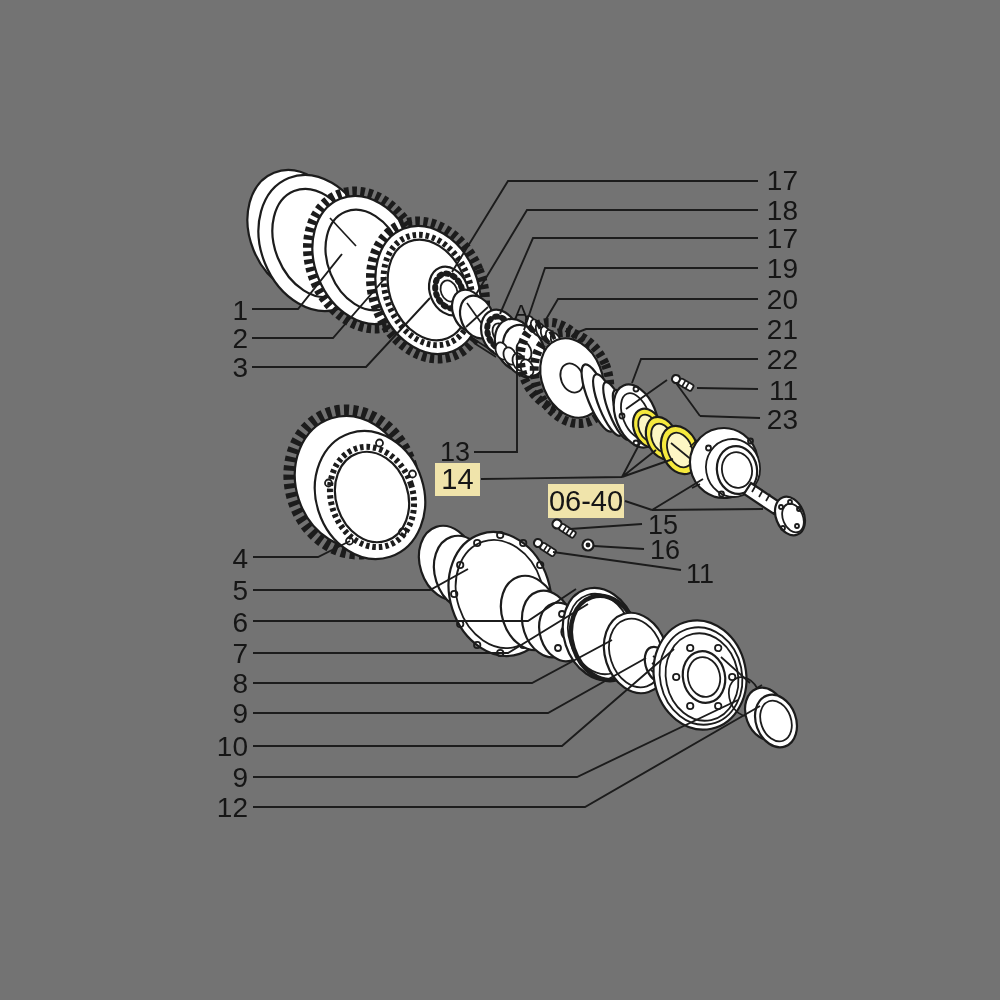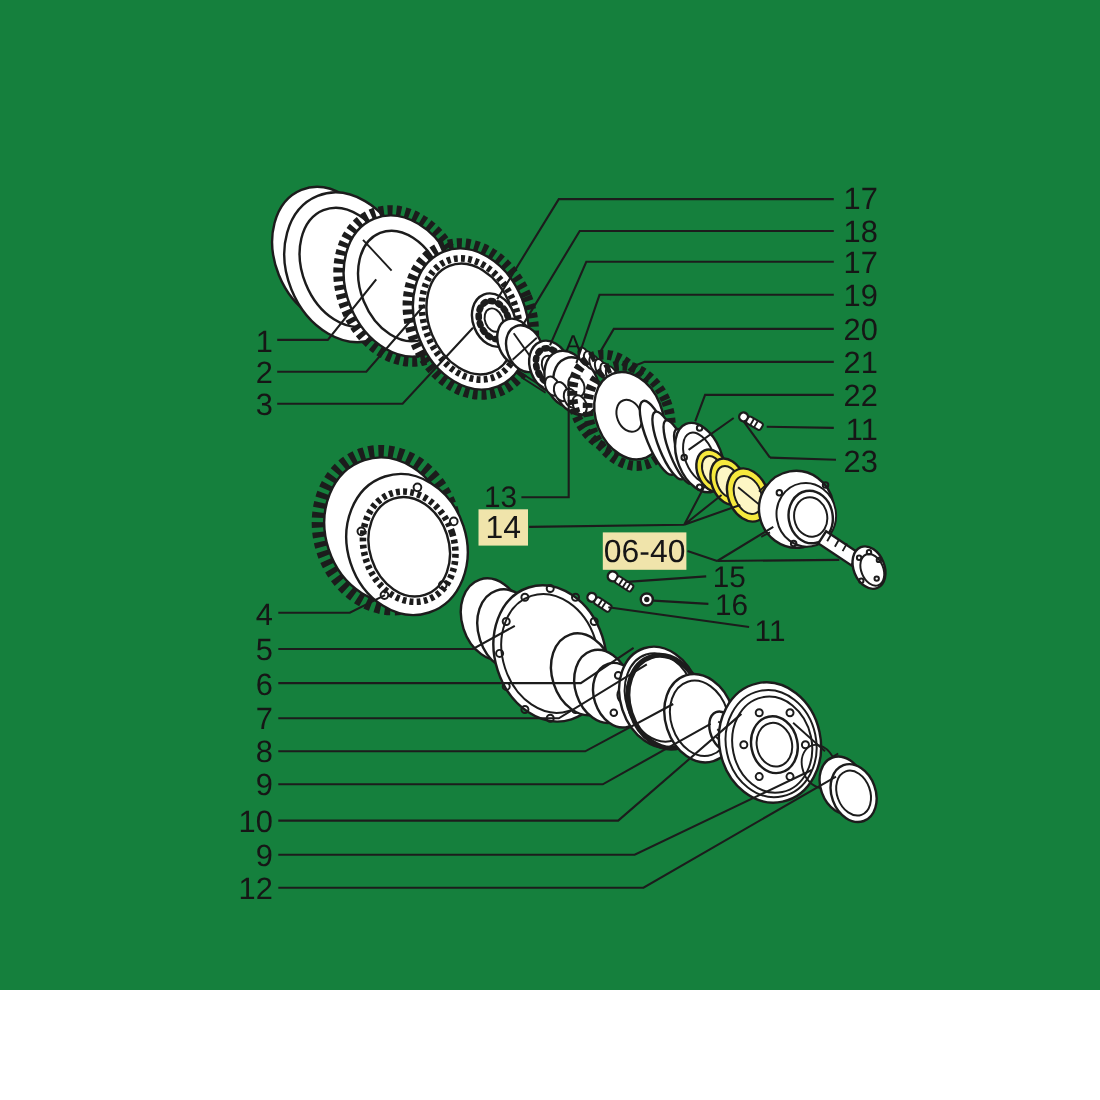--- a/index.html
+++ b/index.html
@@ -1,16 +1,16 @@
 <!DOCTYPE html>
 <html><head>
 <meta charset="utf-8">
 <style>
   html,body{margin:0;padding:0;background:#ffffff;}
-  .stage{position:relative;width:1000px;height:900px;background:#15803d;overflow:hidden;}
+  .stage{position:relative;width:1000px;height:1000px;background:#737373;overflow:hidden;}
   svg{position:absolute;left:0;top:0;}
   svg text{font-family:"Liberation Sans","DejaVu Sans",sans-serif;fill:#161616;}
   .num{font-size:28px;}
   .numMid{font-size:27px;}
   .marker{font-size:22px;}
   .hl-num{font-size:29px;font-weight:400;}
   .part{fill:#ffffff;stroke:#1c1c1c;stroke-width:2.2;}
   .partThin{fill:#ffffff;stroke:#1c1c1c;stroke-width:1.8;}
   .teeth{fill:none;stroke:#1c1c1c;stroke-width:9;stroke-dasharray:4.5 3.5;}
   .teethBig{fill:none;stroke:#1c1c1c;stroke-width:11;stroke-dasharray:5 4;}

